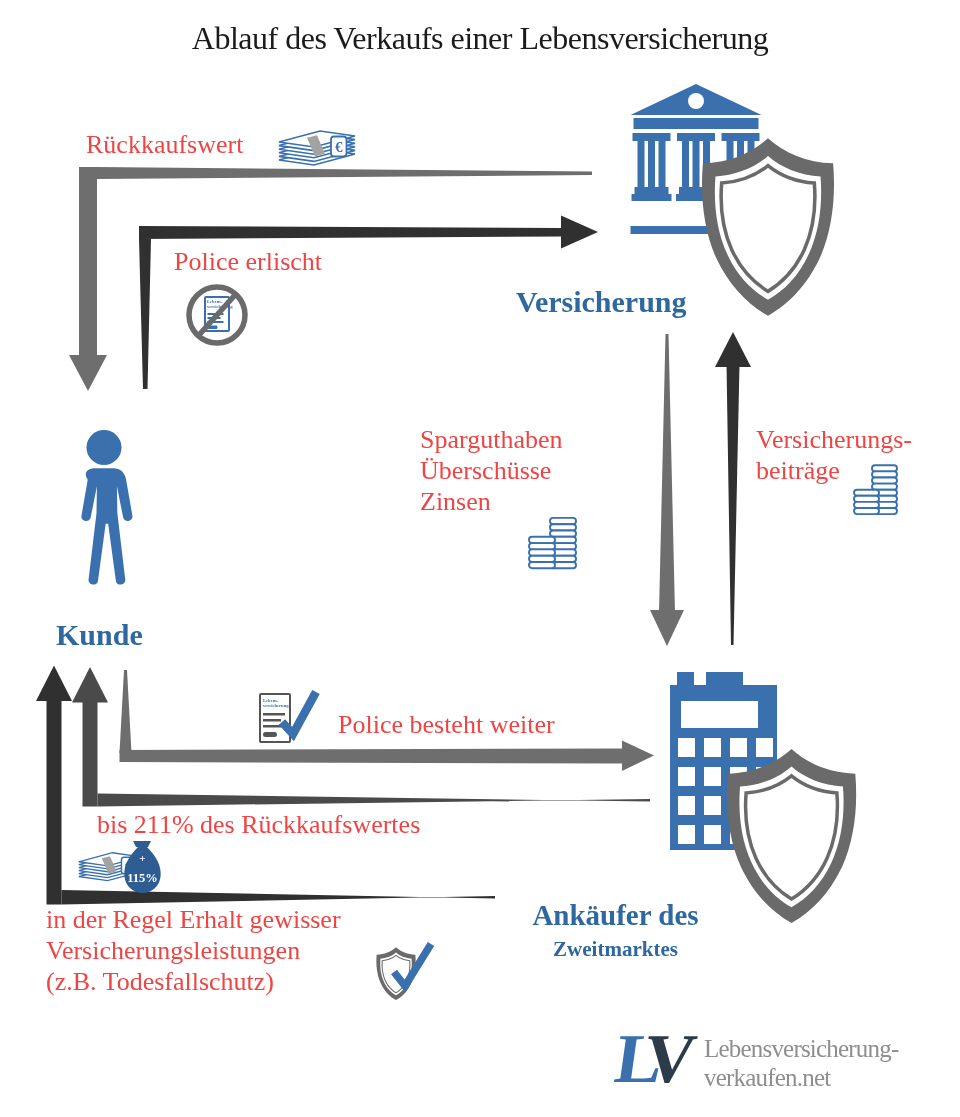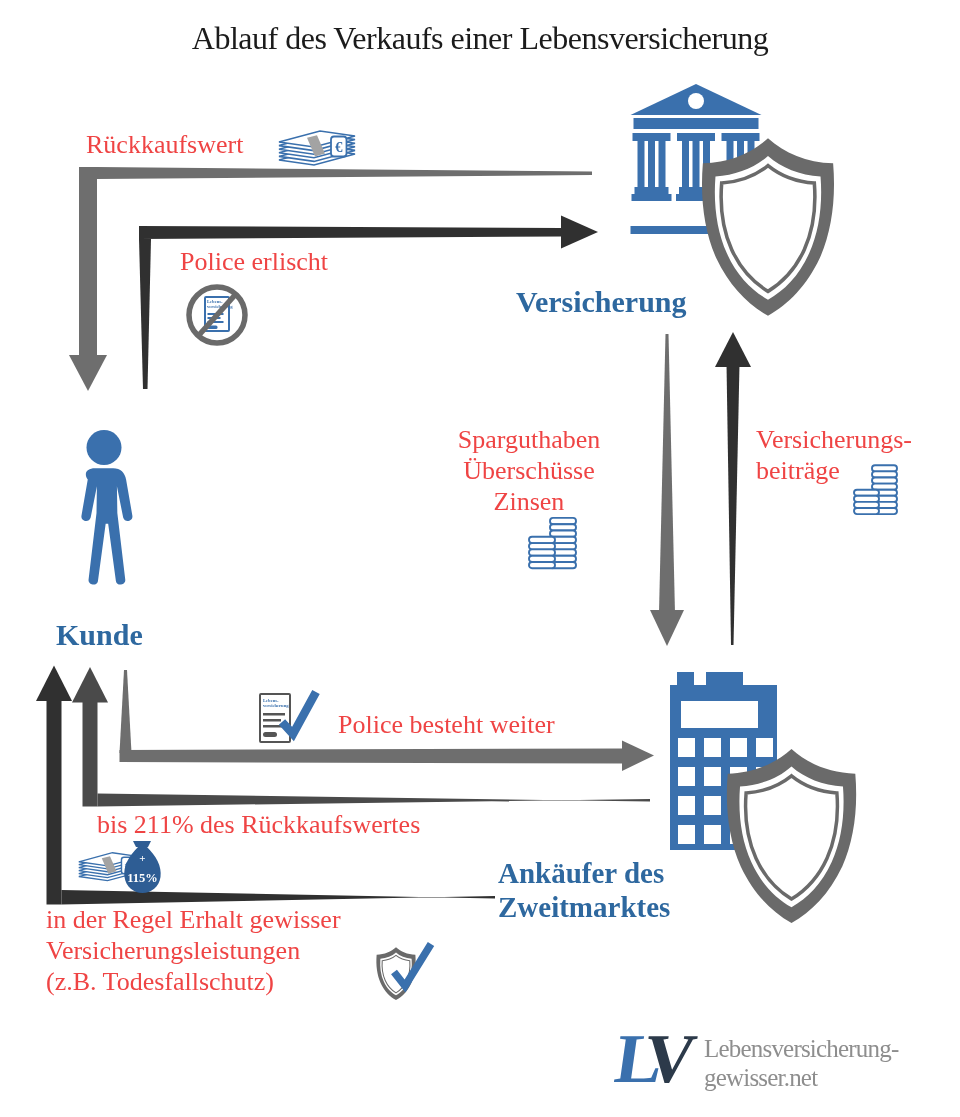--- a/index.html
+++ b/index.html
@@ -118,21 +118,21 @@
   <svg class="abs" style="left:694px;top:133px" width="148" height="188" viewBox="0 0 100 126">
     <use href="#shield-big-shape"></use>
   </svg>
   <div class="abs entity-label" style="left:516px;top:285px">Versicherung</div>
 
   <div class="abs flow-label" style="left:86px;top:130px">Rückkaufswert</div>
   <svg class="abs" style="left:278px;top:124px" width="78" height="46" viewBox="0 0 78 46">
     <use href="#bill-stack"></use>
   </svg>
 
-  <div class="abs flow-label" style="left:180px;top:247px">Police erlischt</div>
+  <div class="abs flow-label" style="left:174px;top:247px">Police erlischt</div>
   <svg class="abs" style="left:185px;top:283px" width="64" height="64" viewBox="0 0 64 64">
     <circle cx="32" cy="32" r="28" fill="#fff" stroke="#6A6A6A" stroke-width="5.5"></circle>
     <rect x="20" y="14" width="24" height="34" rx="1" fill="#fff" stroke="#3A70AD" stroke-width="2"></rect>
     <text x="22" y="20" class="doc-tiny">Lebens-</text>
     <text x="22" y="25" class="doc-tiny">versicherung</text>
     <g class="blue">
       <rect x="22.5" y="30" width="16" height="2"></rect>
         <rect x="22.5" y="34" width="13" height="2"></rect>
         <rect x="22.5" y="38" width="16" height="2"></rect>
         <rect x="22.5" y="42.5" width="10" height="3.5" rx="1.5"></rect>
@@ -141,21 +141,21 @@
   </svg>
 
   <svg class="abs" style="left:64px;top:412px" width="80" height="196" viewBox="0 0 96 196">
     <g class="blue">
       <circle cx="48" cy="23" r="21"></circle>
       <path d="M37,48 h22 c9,0 14,5.5 15.5,13.5 l7.5,43 c1.3,7 -9,9.5 -11,2.5 l-7.5,-37.5 l0.5,32 l9.5,80 c0.8,6.5 -10,8.5 -11.2,2 l-9.3,-69 h-3 l-9.3,69 c-1.2,6.5 -12,4.5 -11.2,-2 l9.5,-80 l0.5,-32 l-7.5,37.5 c-2,7 -12.3,4.5 -11,-2.5 l7.5,-43 C23,53.5 28,48 37,48 Z"></path>
     </g>
   </svg>
   <div class="abs entity-label" style="left:56px;top:618px">Kunde</div>
 
-  <div class="abs" style="left:420px;top:424px;width:218px;text-align:center">
+  <div class="abs" style="left:420px;top:424px;width:218px;text-align:left">
     <div class="flow-label" style="line-height:31px">Sparguthaben</div>
     <div class="flow-label" style="line-height:31px">Überschüsse</div>
     <div class="flow-label" style="line-height:31px">Zinsen</div>
   </div>
   <svg class="abs" style="left:528px;top:512px" width="50" height="58" viewBox="0 0 50 58">
     <g>
       <rect class="coin" x="22" y="5.9" width="26" height="6.3" rx="3"></rect>
         <rect class="coin" x="22" y="12.2" width="26" height="6.3" rx="3"></rect>
         <rect class="coin" x="22" y="18.5" width="26" height="6.3" rx="3"></rect>
         <rect class="coin" x="22" y="24.8" width="26" height="6.3" rx="3"></rect>
@@ -227,23 +227,23 @@
         <rect x="60" y="124" width="17" height="19"></rect>
         <rect x="86" y="124" width="17" height="19"></rect>
       <rect x="8" y="153" width="17" height="19"></rect>
         <rect x="34" y="153" width="17" height="19"></rect>
         <rect x="60" y="153" width="17" height="19"></rect>
     </g>
   </svg>
   <svg class="abs" style="left:719px;top:744px" width="145" height="184" viewBox="0 0 100 126">
     <use href="#shield-big-shape"></use>
   </svg>
-  <div class="abs" style="left:498px;top:856px;width:235px;">
+  <div class="abs" style="left:498px;top:898px;width:235px;text-align:center">
     <div class="entity-label" style="font-size:29px;line-height:34px">Ankäufer des</div>
-    <div class="entity-label" style="font-size:29px;line-height:34px">Zweitmarktes</div>
+    <div class="entity-label" style="font-size:21px;line-height:34px">Zweitmarktes</div>
   </div>
 
   <div class="abs flow-label" style="left:97px;top:810px">bis 211% des Rückkaufswertes</div>
   <svg class="abs" style="left:78px;top:838px" width="88" height="58" viewBox="0 0 88 58">
     <use href="#bill-stack" transform="translate(0,9) scale(0.82)"></use>
     <g transform="translate(44,2)">
       <path d="M14,7 L26,7 L29,1 L11,1 Z" fill="#2E5D94"></path>
       <path d="M16,7 C7,16 1,26 2.5,37 C3.8,47 12,53 20.5,53 C29,53 37.2,47 38.5,37 C40,26 34,16 25,7 Z" fill="#2E5D94"></path>
       <text x="20.5" y="22" class="bag-txt" font-size="11">+</text>
       <text x="20.5" y="42" class="bag-txt" font-size="12.5">115%</text>
@@ -258,16 +258,16 @@
   <svg class="abs" style="left:372px;top:938px" width="64" height="64" viewBox="0 0 64 64">
     <use href="#shield-big-shape" transform="translate(2,8) scale(0.44)"></use>
     <path d="M22,34 L33,48 L59,6" fill="none" stroke="#3A70AD" stroke-width="7.5"></path>
   </svg>
 
   <div class="abs logo-mono" style="left:616px;top:1028px">
     <span class="logo-l">L</span><span class="logo-v">V</span>
   </div>
   <div class="abs logo-text" style="left:704px;top:1034px">
     <div>Lebensversicherung-</div>
-    <div>gewisser.net</div>
+    <div>verkaufen.net</div>
   </div>
 
 </div>
 
 </body></html>

